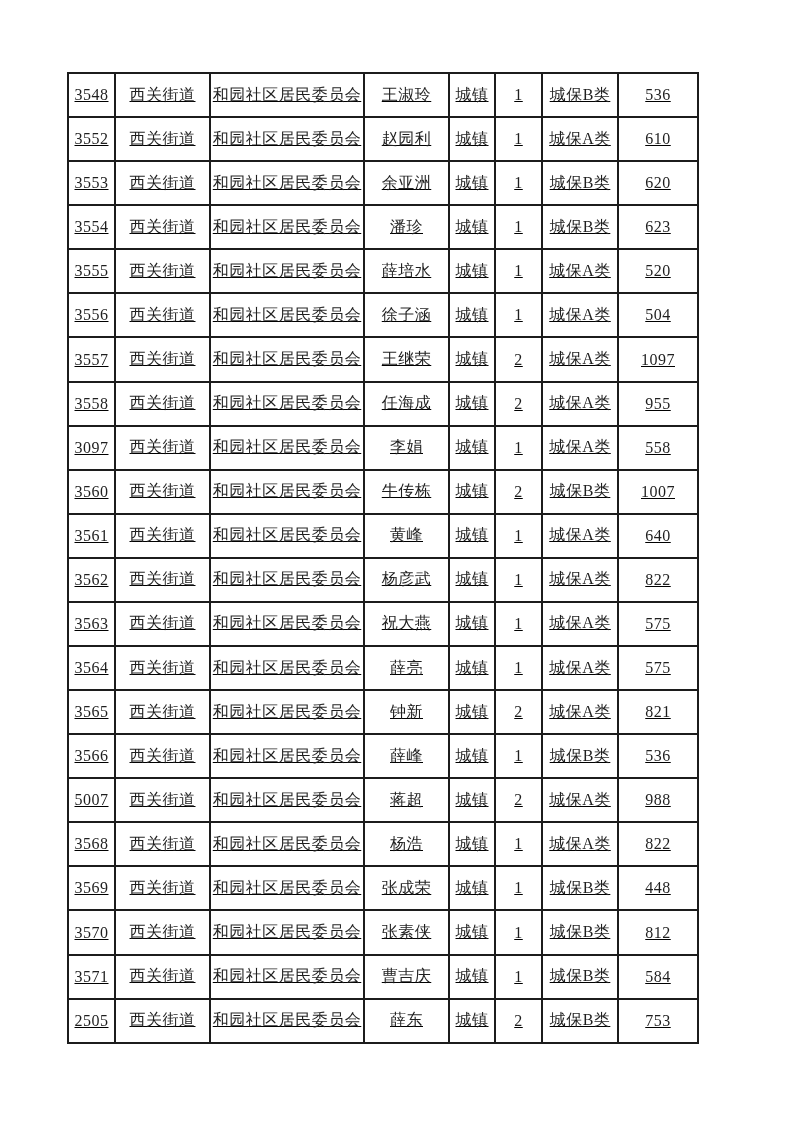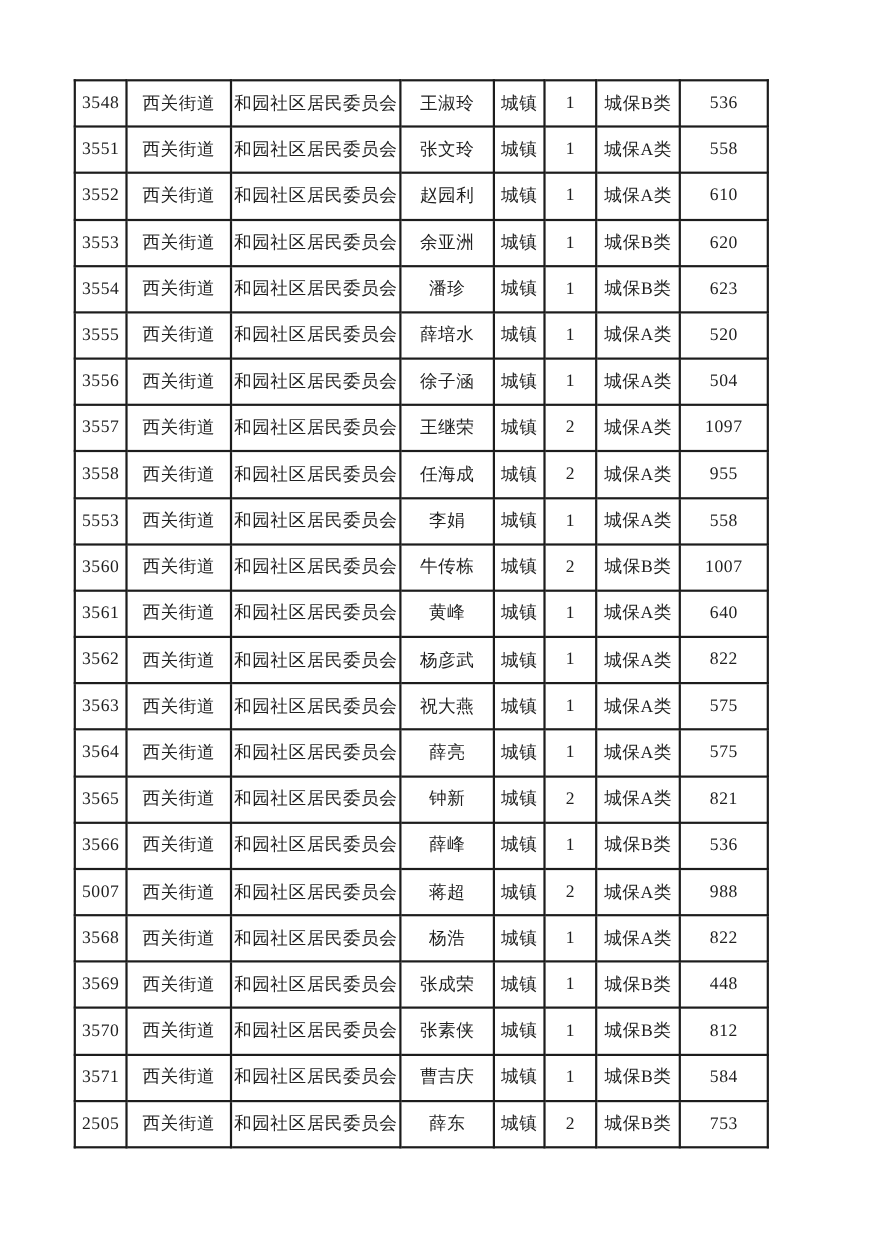--- a/index.html
+++ b/index.html
@@ -32,20 +32,21 @@
     vertical-align: middle;
     font-size: 16px;
     color: #1f1f1f;
     padding: 0;
     letter-spacing: 0.5px;
     white-space: nowrap;
     overflow: hidden;
   }
   table.roster tr {
     height: 38.88px;
+    text-decoration: underline;
   }
 </style>
 </head>
 <body>
 
 <div class="page">
   <table class="roster">
     <colgroup>
       <col style="width:47px">
       <col style="width:95px">
@@ -61,30 +62,20 @@
           <td>3548</td>
           <td>西关街道</td>
           <td>和园社区居民委员会</td>
           <td>王淑玲</td>
           <td>城镇</td>
           <td>1</td>
           <td>城保B类</td>
           <td>536</td>
         </tr>
         <tr>
-          <td>3551</td>
-          <td>西关街道</td>
-          <td>和园社区居民委员会</td>
-          <td>张文玲</td>
-          <td>城镇</td>
-          <td>1</td>
-          <td>城保A类</td>
-          <td>558</td>
-        </tr>
-        <tr>
           <td>3552</td>
           <td>西关街道</td>
           <td>和园社区居民委员会</td>
           <td>赵园利</td>
           <td>城镇</td>
           <td>1</td>
           <td>城保A类</td>
           <td>610</td>
         </tr>
         <tr>
@@ -141,21 +132,21 @@
           <td>3558</td>
           <td>西关街道</td>
           <td>和园社区居民委员会</td>
           <td>任海成</td>
           <td>城镇</td>
           <td>2</td>
           <td>城保A类</td>
           <td>955</td>
         </tr>
         <tr>
-          <td>5553</td>
+          <td>3097</td>
           <td>西关街道</td>
           <td>和园社区居民委员会</td>
           <td>李娟</td>
           <td>城镇</td>
           <td>1</td>
           <td>城保A类</td>
           <td>558</td>
         </tr>
         <tr>
           <td>3560</td>

